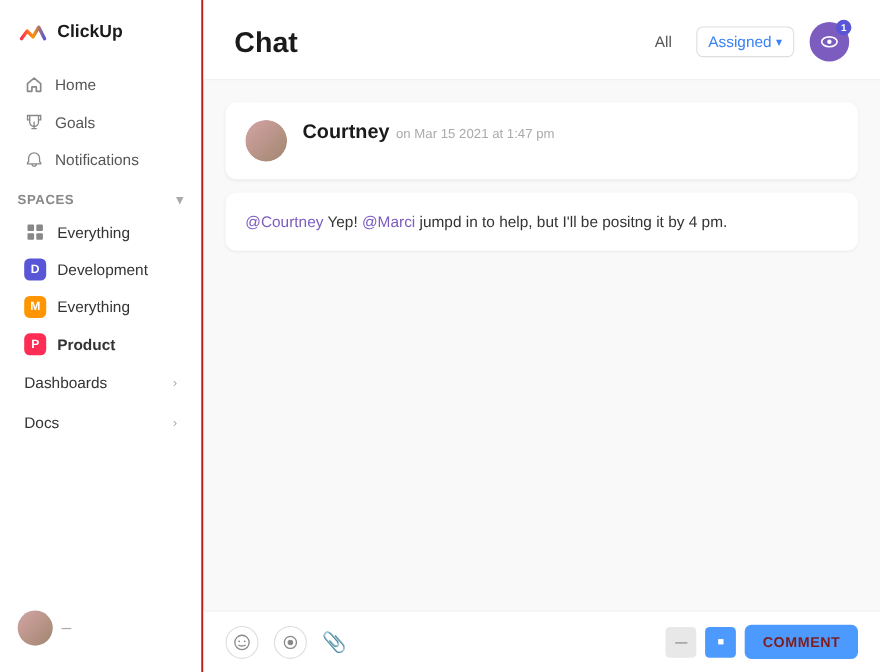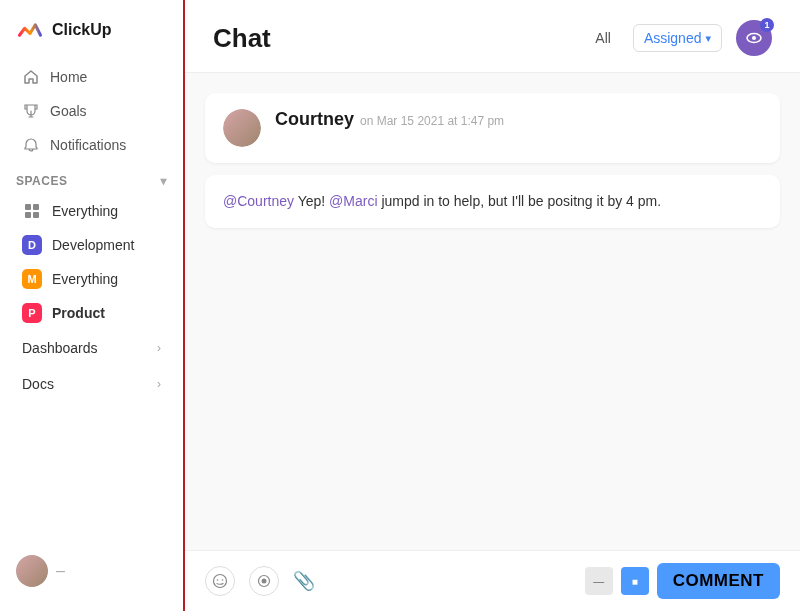--- a/index.html
+++ b/index.html
@@ -353,25 +353,25 @@
       display: flex;
       align-items: center;
       justify-content: center;
       cursor: pointer;
       font-size: 12px;
       color: #555;
     }
 
     .comment-btn {
       background: #4d9aff;
-      color: #000000;
+      color: #7f1d1d;
       border: none;
       border-radius: 6px;
       padding: 8px 16px;
-      font-size: 17px;
+      font-size: 13px;
       font-weight: 600;
       cursor: pointer;
       letter-spacing: 0.5px;
       text-align: right;
     }
   </style>
 </head>
 <body>
 
 <div class="sidebar">

